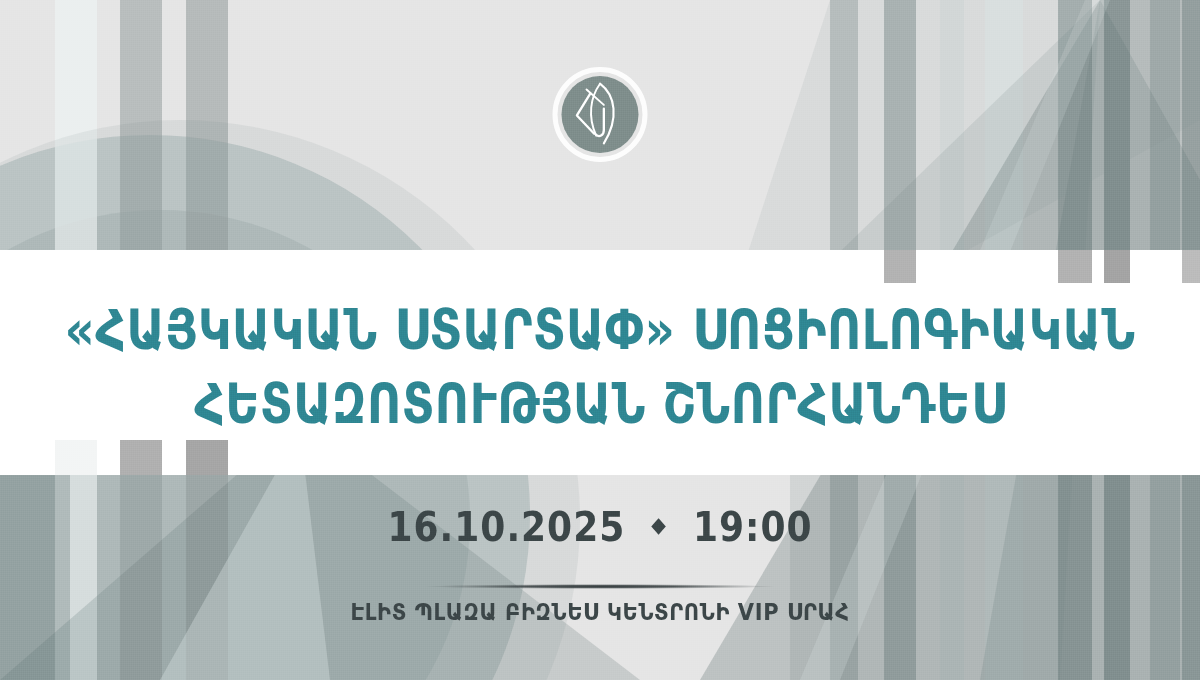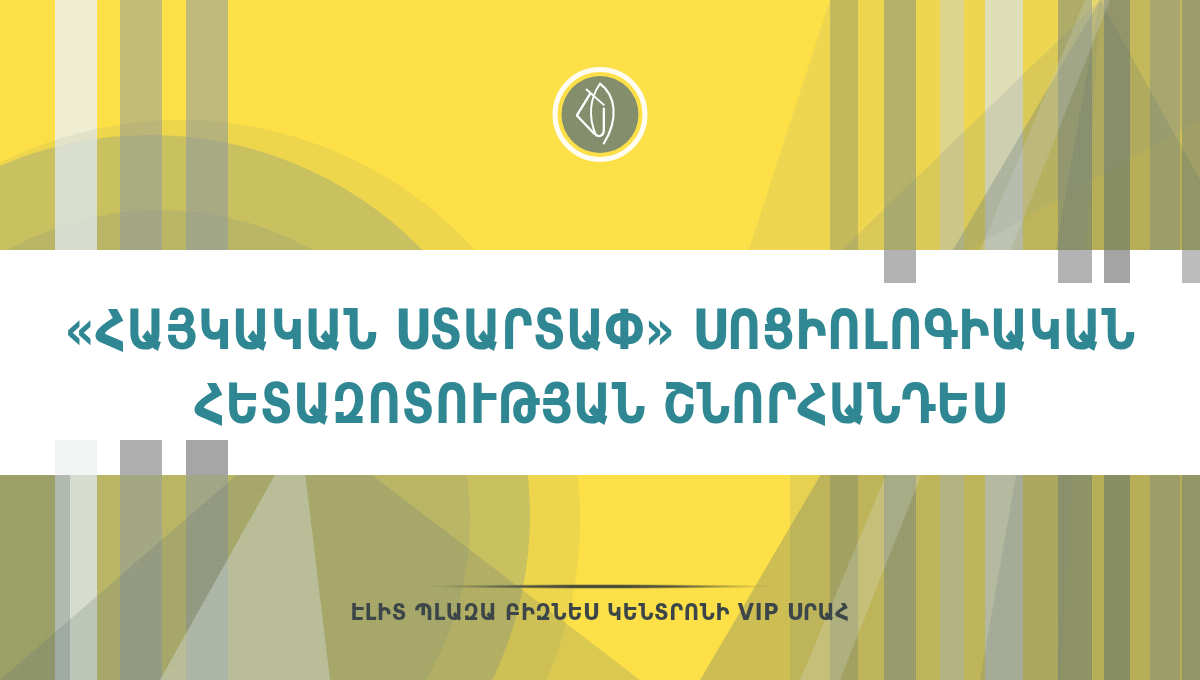--- a/index.html
+++ b/index.html
@@ -9,21 +9,21 @@
   }
   body {
     font-family: "DejaVu Sans", sans-serif;
   }
 
   #poster {
     position: relative;
     width: 1200px;
     height: 680px;
     overflow: hidden;
-    background: #fde047;
+    background: #e5e5e5;
   }
 
   
   .bg-layer {
     position: absolute;
     inset: 0;
     overflow: hidden;
   }
 
   .shape { position: absolute; }
@@ -250,19 +250,26 @@
       <path d="M26 14 L44 30" fill="none" stroke="#ffffff" stroke-width="2" stroke-linecap="round"></path>
       <path d="M44 34 L44 56 C44 62, 39 64, 36 61" fill="none" stroke="#ffffff" stroke-width="2.4" stroke-linecap="round"></path>
     </svg>
   </div>
 
   <div class="title-block">
     <div class="title-line">«ՀԱՅԿԱԿԱՆ ՍՏԱՐՏԱՓ» ՍՈՑԻՈԼՈԳԻԱԿԱՆ</div>
     <div class="title-line">ՀԵՏԱԶՈՏՈՒԹՅԱՆ ՇՆՈՐՀԱՆԴԵՍ</div>
   </div>
 
+  <div class="meta-block">
+    <div class="datetime-row">
+      <span>16.10.2025</span>
+      <span class="dt-sep">◆</span>
+      <span>19:00</span>
+    </div>
+  </div>
 
   <div class="divider"></div>
 
   <div class="venue">ԷԼԻՏ ՊԼԱԶԱ ԲԻԶՆԵՍ ԿԵՆՏՐՈՆԻ VIP ՍՐԱՀ</div>
 
   <div class="grain"></div>
 </div>
 
 </body></html>

